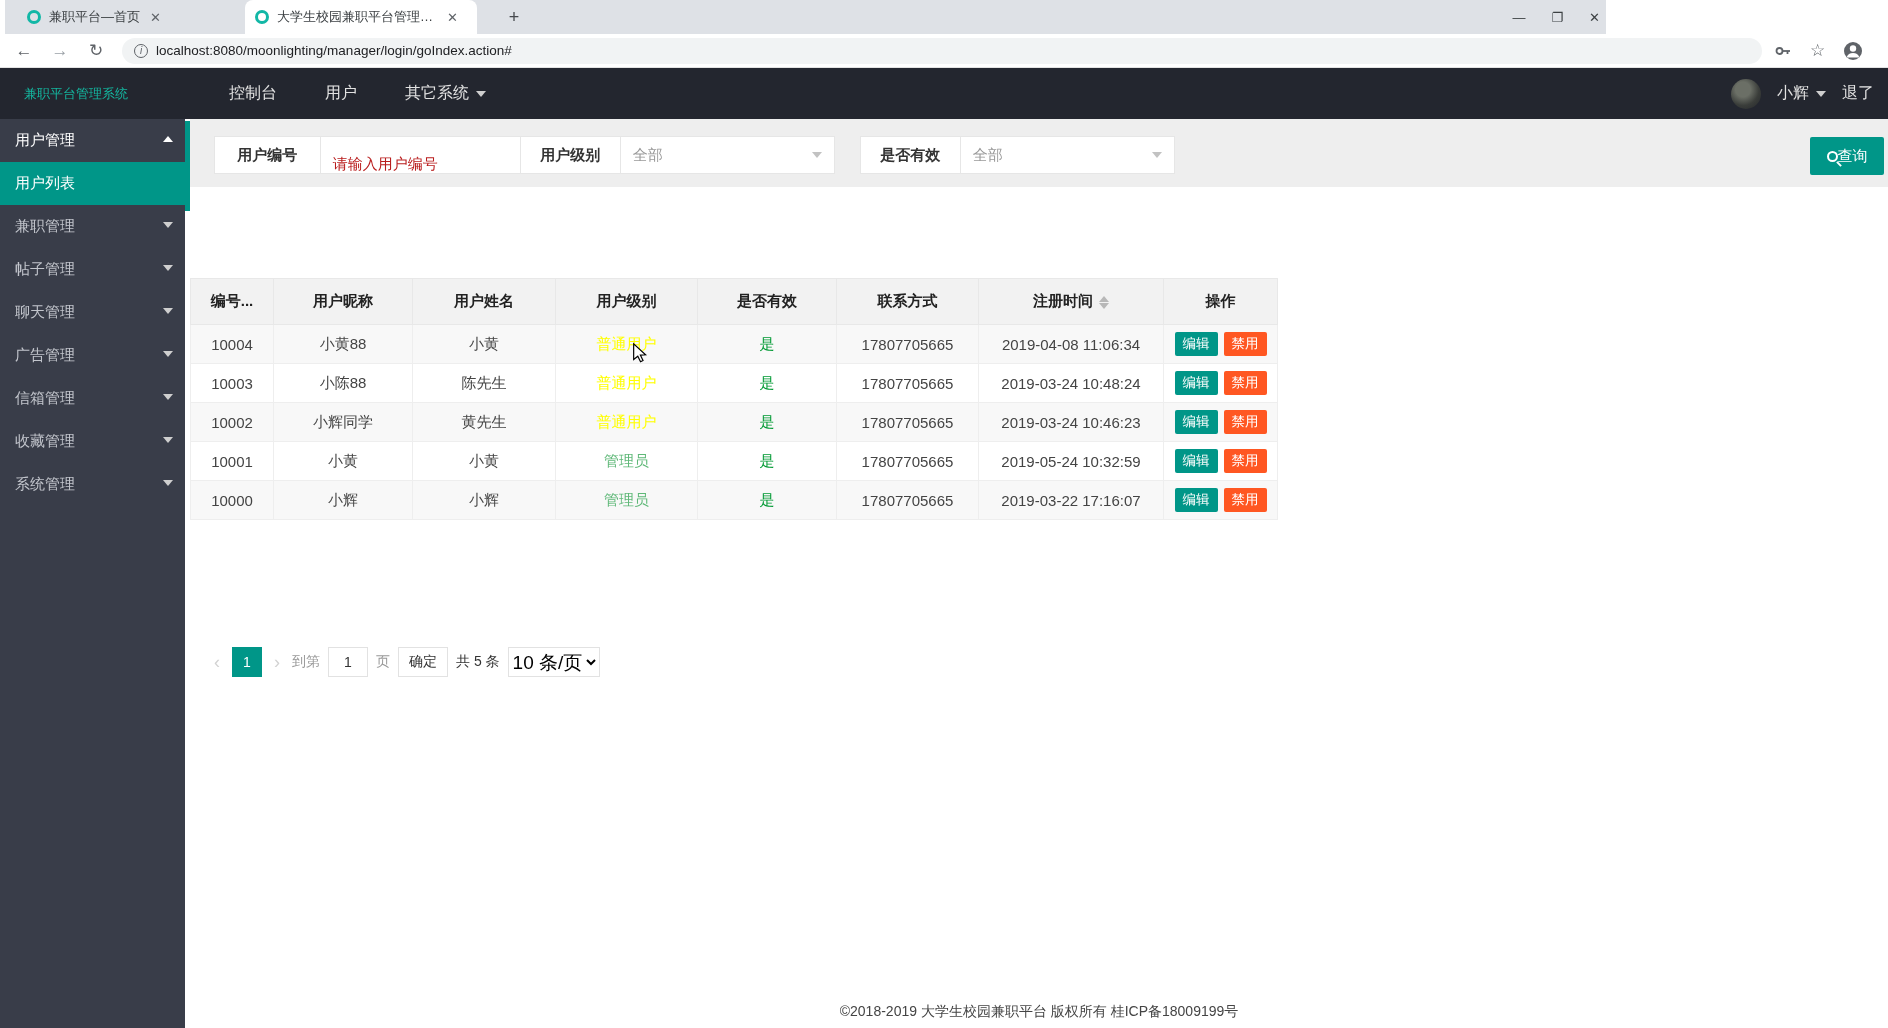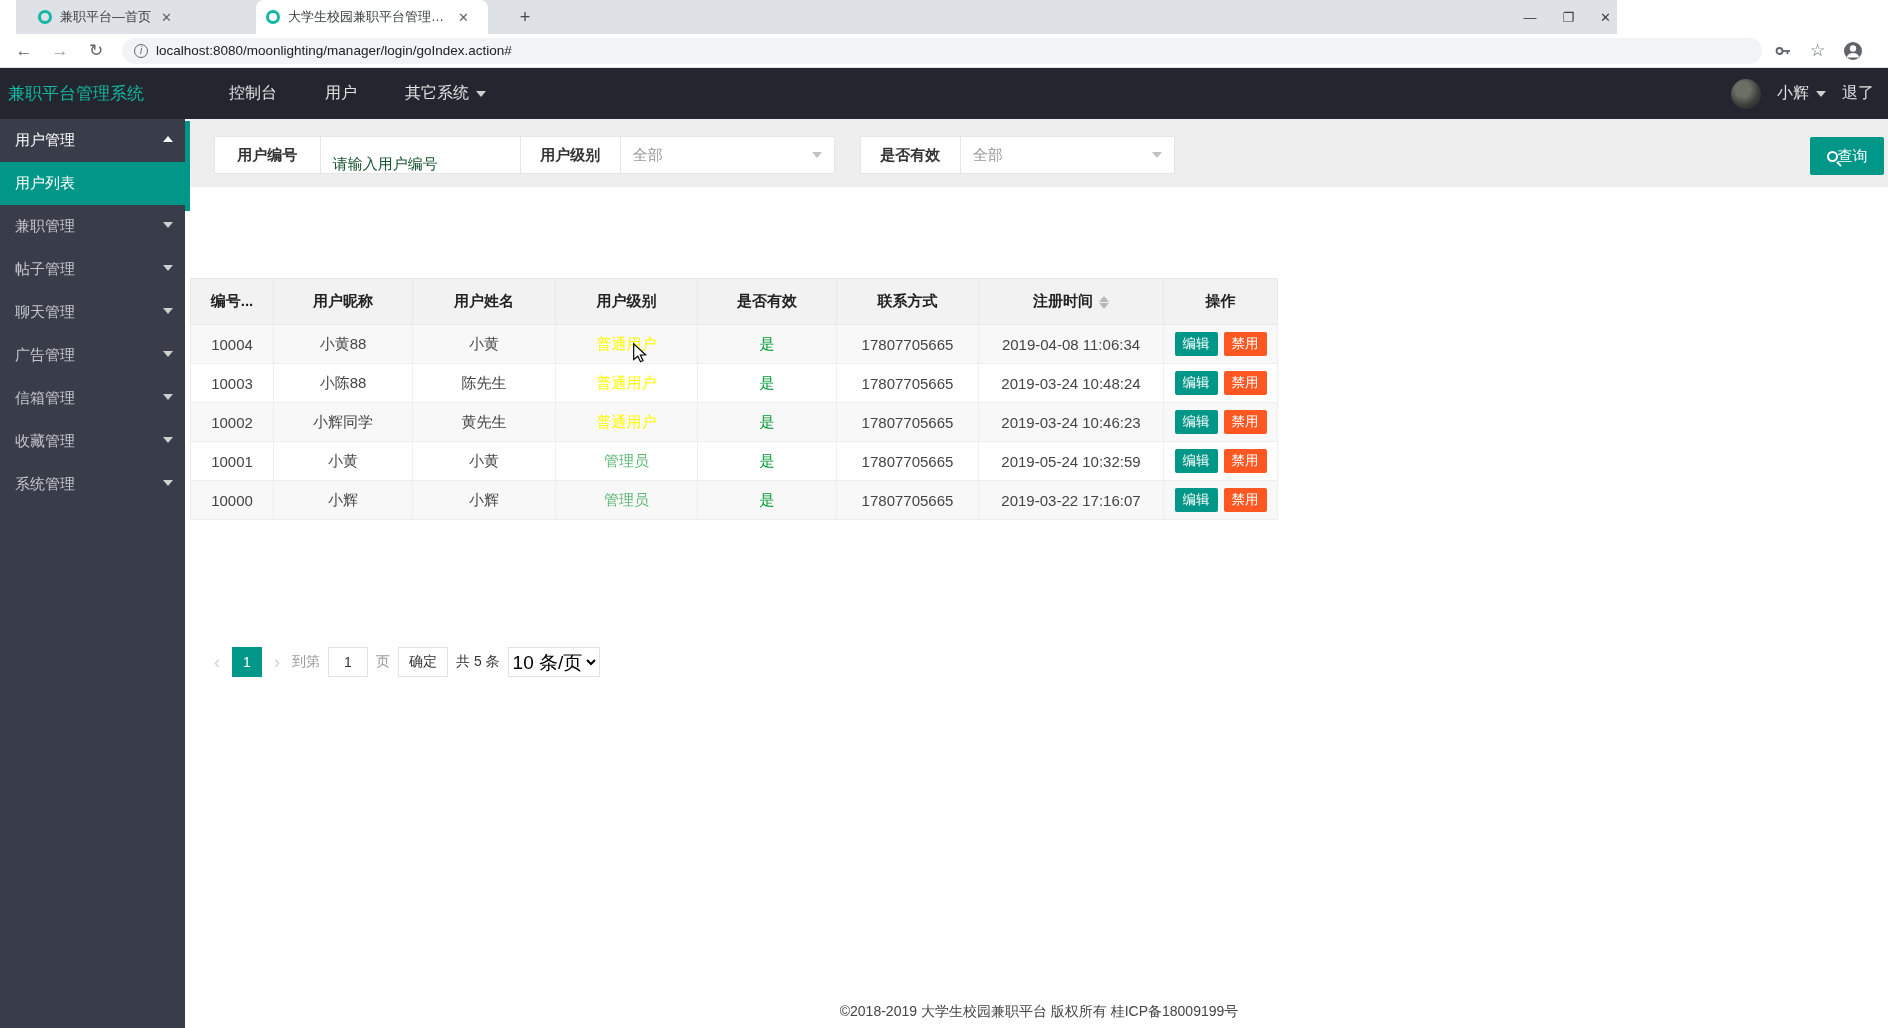--- a/index.html
+++ b/index.html
@@ -1,20 +1,20 @@
 <!DOCTYPE html>
 <html><head>
 <meta charset="utf-8">
 <style>
   * { margin:0; padding:0; box-sizing:border-box; }
   html,body { width:1888px; height:1028px; overflow:hidden;
     font-family:"Liberation Sans","DejaVu Sans",sans-serif; background:#fff; }
 
   
-  .tabstrip { position:absolute; left:16px; top:0; width:1601px; height:34px; background:#dee1e6; }
+  .tabstrip { position:absolute; left:5px; top:0; width:1601px; height:34px; background:#dee1e6; }
   .tab { position:absolute; top:0; height:34px; display:flex; align-items:center; gap:8px;
     padding:0 10px; font-size:13px; color:#3c4043; }
   .tab.active { background:#fff; border-radius:8px 8px 0 0; }
   .tab .favicon { width:14px; height:14px; border:3px solid #12b7a6; border-radius:50%; flex:0 0 auto; }
   .tab .title { max-width:160px; overflow:hidden; white-space:nowrap; text-overflow:ellipsis; }
   .tab .close { color:#5f6368; font-size:13px; padding:0 2px; }
   .newtab { position:absolute; left:496px; top:4px; width:26px; height:26px; text-align:center;
     line-height:26px; font-size:18px; color:#45484d; }
   .wincontrols { position:absolute; right:6px; top:0; height:34px; display:flex; align-items:center; gap:26px;
     color:#3c4043; font-size:13px; }
@@ -25,21 +25,21 @@
   .omnibox { margin-left:14px; width:1640px; height:26px; background:#f1f3f4; border-radius:13px;
     display:flex; align-items:center; padding:0 12px; gap:8px; }
   .info-i { width:14px; height:14px; border:1px solid #5f6368; border-radius:50%; color:#5f6368;
     font-size:10px; line-height:12px; text-align:center; font-style:italic; flex:0 0 auto; }
   .url { font-size:13.5px; color:#202124; white-space:nowrap; }
   .toolbar-right { display:flex; align-items:center; gap:18px; margin-left:12px; }
 
   
   .appheader { position:absolute; left:0; top:68px; width:1888px; height:51px; background:#23262f;
     display:flex; align-items:center; }
-  .brand { color:#14b69f; font-size:17px; padding-left:8px; width:205px; }
+  .brand { color:#14b69f; font-size:13px; padding-left:24px; width:205px; }
   .hnav { display:flex; align-items:center; color:#e2e2e2; font-size:16px;text-align:center; }
   .hnav .item { padding:0 24px; display:flex; align-items:center; gap:7px; }
   .hright { position:absolute; right:14px; top:0; height:51px; display:flex; align-items:center; gap:16px;
     color:#e2e2e2; font-size:16px; }
   .avatar { width:30px; height:30px; border-radius:50%;
     background:radial-gradient(circle at 40% 35%, #6b6f66 0 28%, #3a3d3a 60%, #23262a 100%); }
   .caret-down { width:0; height:0; border-left:5px solid transparent; border-right:5px solid transparent;
     border-top:6px solid #cfcfcf; display:inline-block; }
   .caret-up { width:0; height:0; border-left:5px solid transparent; border-right:5px solid transparent;
     border-bottom:6px solid #ffffff; display:inline-block; }
@@ -52,21 +52,21 @@
   .snav-item.active { background:#009688; color:#ffffff; }
   .snav-arrow { position:absolute; right:12px; top:17px; }
   .scroll-thumb { position:absolute; left:185px; top:121px; width:5px; height:90px; background:#009688; }
 
   
   .content { position:absolute; left:190px; top:119px; width:1698px; height:909px; background:#fff; }
   .filterband { position:absolute; left:0; top:0; width:1698px; height:68px; background:#eeeeee; }
   .fgroup { position:absolute; top:17px; height:38px; display:flex; background:#fff; border:1px solid #e6e6e6; }
   .flabel { display:flex; align-items:center; justify-content:center; font-weight:bold; color:#333;
     font-size:15px; border-right:1px solid #e6e6e6; }
-  .finput { display:flex; align-items:center; padding:0 12px; font-size:15px; color:#14532d;margin-top:19px; }
+  .finput { display:flex; align-items:center; padding:0 12px; font-size:15px; color:#b91c1c;margin-top:19px; }
   .fselect { display:flex; align-items:center; justify-content:space-between; padding:0 12px;
     font-size:15px; color:#999; }
   .sel-caret { width:0; height:0; border-left:5px solid transparent; border-right:5px solid transparent;
     border-top:6px solid #c2c2c2; }
   .searchbtn { position:absolute; right:4px; top:18px; width:74px; height:38px; background:#009688;
     color:#fff; font-size:15px; display:flex; align-items:center; justify-content:center; 
     border-radius:2px; }
   .mag { width:11px; height:11px; border:2px solid #fff; border-radius:50%; position:relative; }
   .mag::after { content:""; position:absolute; width:2px; height:6px; background:#fff;
     transform:rotate(-45deg); left:9px; top:8px; }

